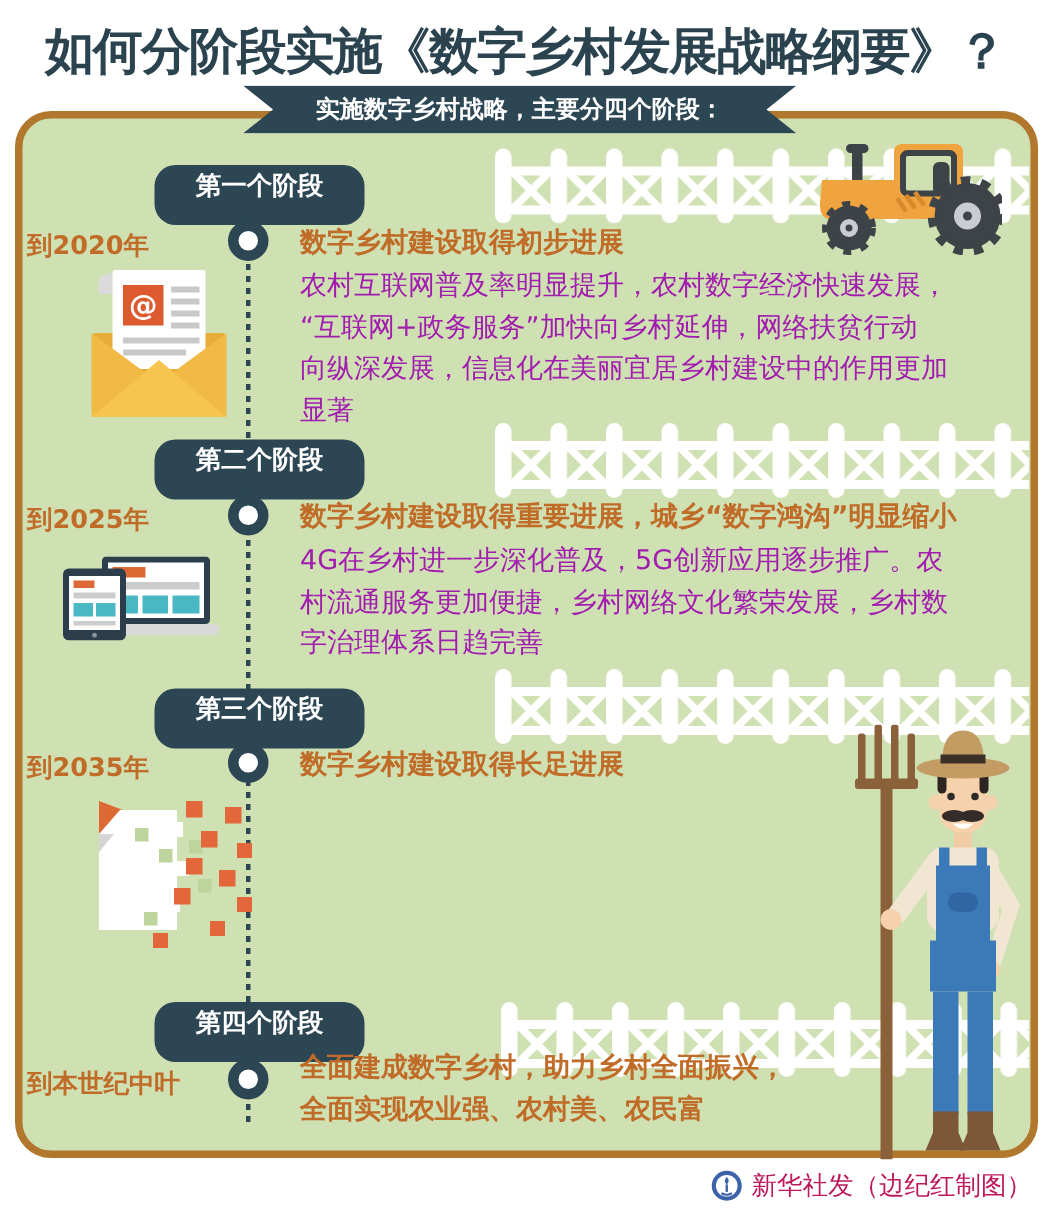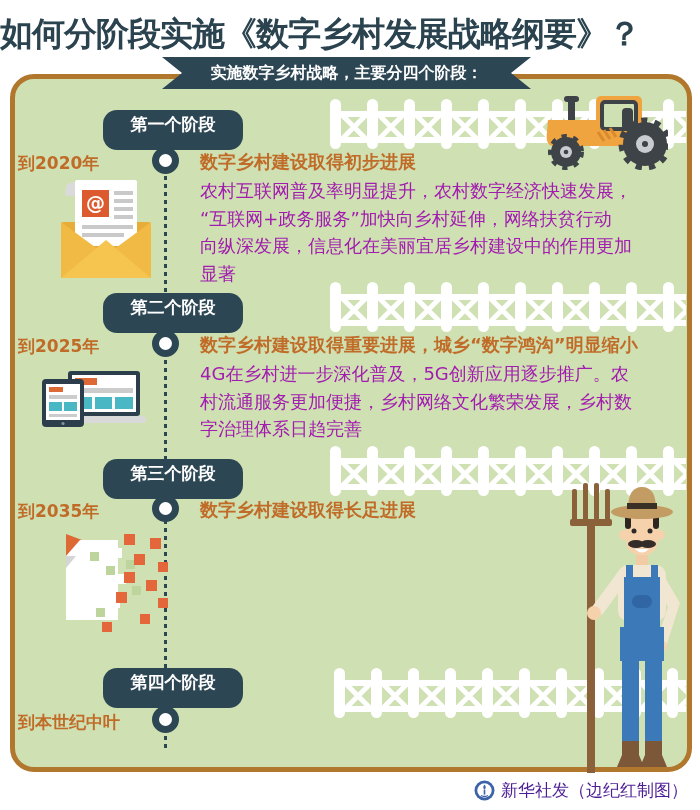--- a/index.html
+++ b/index.html
@@ -1,19 +1,19 @@
 <!DOCTYPE html>
 <html><head>
 <meta charset="utf-8">
 <style>
   html,body{margin:0;padding:0;}
   body{font-family:"DejaVu Sans",sans-serif;background:#fff;}
   .page{position:relative;width:700px;height:810px;background:#ffffff;overflow:hidden;}
 
-  .title{position:absolute;top:12px;left:0;width:700px;
+  .title{position:absolute;top:12px;left:0;width:700px;text-align:center;
     font-size:33px;font-weight:900;color:#2A434F;letter-spacing:-1px;white-space:nowrap;}
 
   .panel{position:absolute;left:10px;top:74px;width:682px;height:698px;box-sizing:border-box;
     background:#CFE0B2;border:5px solid #B1772C;border-radius:24px;}
 
   .ribbon{position:absolute;left:162px;top:57px;width:369px;height:32px;background:#2C4654;
     clip-path:polygon(0 0,100% 0,calc(100% - 20px) 50%,100% 100%,0 100%,20px 50%);
     color:#fff;font-size:16px;font-weight:bold;text-align:center;line-height:32px;z-index:10;white-space:nowrap;}
 
   .timeline{position:absolute;left:164px;top:128px;width:3px;height:620px;z-index:2;
@@ -42,21 +42,21 @@
   .fence{position:absolute;z-index:1;}
   .f1{left:330px;top:97px}.f2{left:330px;top:280px}.f3{left:330px;top:444px}.f4{left:334px;top:666px}
 
   .tractor{position:absolute;left:538px;top:92px;z-index:3;}
   .icon-env{position:absolute;left:61px;top:180px;z-index:3;}
   .icon-dev{position:absolute;left:42px;top:371px;z-index:3;}
   .icon-pix{position:absolute;left:66px;top:534px;z-index:3;}
   .farmer{position:absolute;left:570px;top:483px;z-index:6;}
 
   .credit{position:absolute;right:12px;top:779px;display:flex;align-items:center;gap:6px;z-index:5;}
-  .credit-text{font-size:17px;color:#4c1d95;white-space:nowrap;}
+  .credit-text{font-size:17px;color:#be185d;white-space:nowrap;}
 </style>
 </head>
 <body>
 
 <div class="page">
 
   <svg width="0" height="0" style="position:absolute" aria-hidden="true">
     <defs>
       <pattern id="fp" width="37" height="52" patternUnits="userSpaceOnUse">
         <path d="M11,17 L37,43 M37,17 L11,43" stroke="#ffffff" stroke-width="5"></path>
@@ -123,20 +123,22 @@
   <div class="node n4"></div>
 
   <div class="time t1">到2020年</div>
   <div class="time t2">到2025年</div>
   <div class="time t3">到2035年</div>
   <div class="time t4">到本世纪中叶</div>
 
   <div class="heading h1">数字乡村建设取得初步进展</div>
   <div class="heading h3">数字乡村建设取得长足进展</div>
   <div class="heading h2">数字乡村建设取得重要进展，城乡“数字鸿沟”明显缩小</div>
+  <div class="heading h4">全面建成数字乡村，助力乡村全面振兴，
+全面实现农业强、农村美、农民富</div>
 
   <div class="bodytxt b1">农村互联网普及率明显提升，农村数字经济快速发展，
 “互联网+政务服务”加快向乡村延伸，网络扶贫行动
 向纵深发展，信息化在美丽宜居乡村建设中的作用更加
 显著</div>
   <div class="bodytxt b2">4G在乡村进一步深化普及，5G创新应用逐步推广。农
 村流通服务更加便捷，乡村网络文化繁荣发展，乡村数
 字治理体系日趋完善</div>
 
   <svg class="icon-env" width="90" height="98" viewBox="0 0 90 98">

